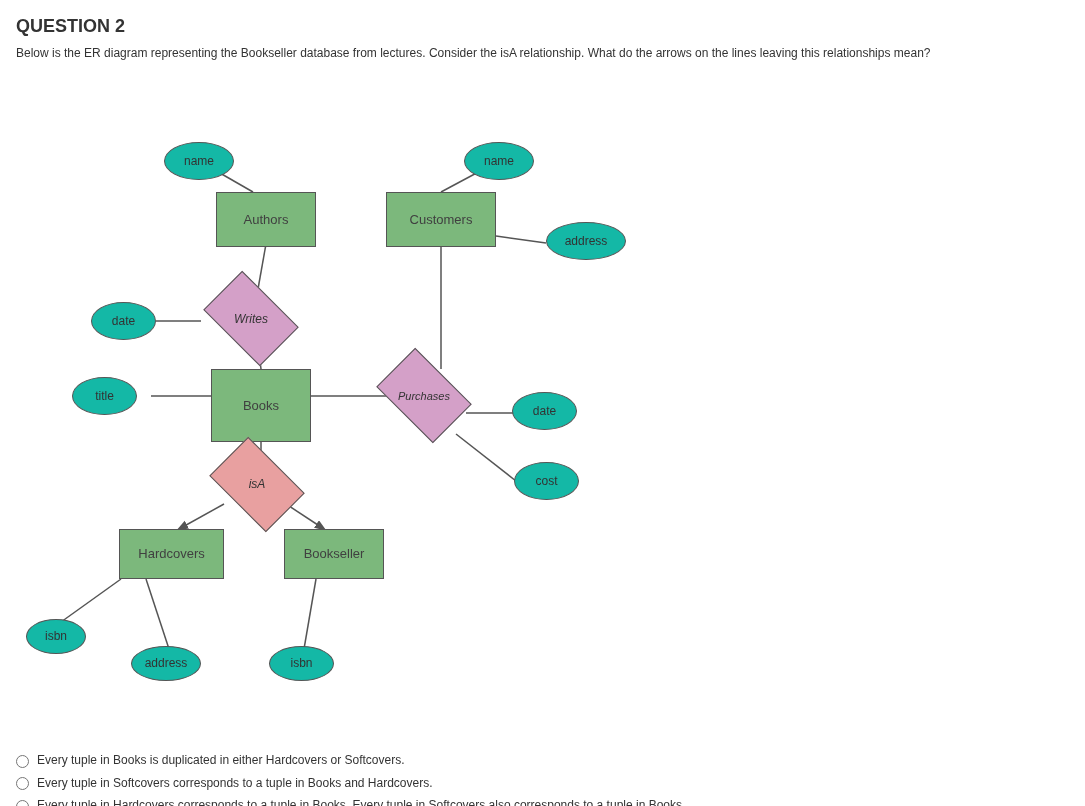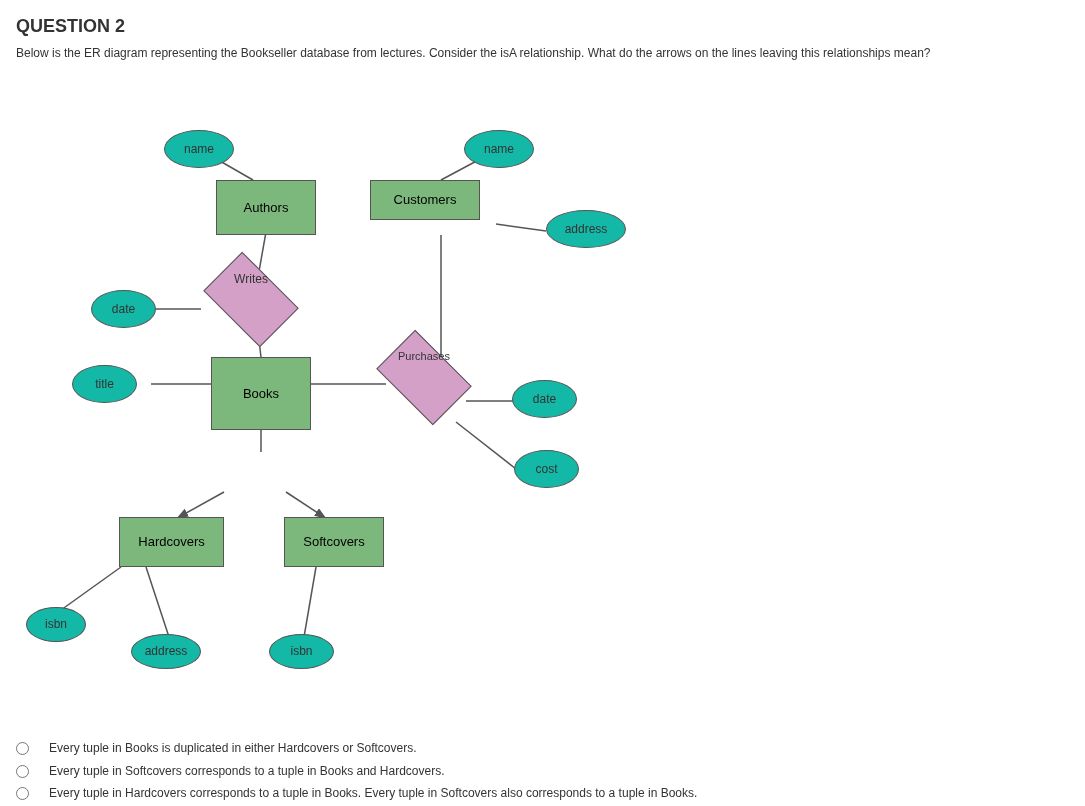--- a/index.html
+++ b/index.html
@@ -1,19 +1,19 @@
 <!DOCTYPE html>
 <html><head>
   <meta charset="utf-8">
   <style>
     * { box-sizing: border-box; margin: 0; padding: 0; }
     body { font-family: Arial, sans-serif; font-size: 13px; background: #fff; color: #333; padding: 16px; width: 1085px; min-height: 806px; }
     
     .question-title { font-weight: bold; font-size: 18px; margin-bottom: 8px; }
-    .question-desc { font-size: 12px; margin-bottom: 0; line-height: 1.4; }
+    .question-desc { font-size: 12px; margin-bottom: 12px; line-height: 1.4; }
     
     .diagram-container { position: relative; width: 100%; height: 670px; }
     
     
     .ellipse {
       position: absolute;
       border: 1.5px solid #555;
       border-radius: 50%;
       background: #14b8a6;
       display: flex; align-items: center; justify-content: center;
@@ -22,28 +22,28 @@
     }
     
     
     .entity-rect {
       position: absolute;
       background: #7cb87c;
       border: 1.5px solid #555;
       display: flex; align-items: center; justify-content: center;
       font-size: 13px;
       font-weight: normal;
-      color: #000000;
+      color: #404040;
       text-align: center;
     }
     
     
     .diamond-wrapper {
       position: absolute;
-      display: flex; align-items: flex-start; justify-content: center;
+      display: flex; align-items: center; justify-content: center; font-style: italic;
     }
     .diamond {
       width: 80px;
       height: 55px;
       transform: rotate(45deg);
       border: 1.5px solid #555;
     }
     .diamond.relationship { background: #d4a0c8; }
     .diamond.isa { background: #e8a0a0; }
     .diamond-label {
@@ -56,21 +56,21 @@
     
     .lines-svg {
       position: absolute;
       top: 0; left: 0;
       width: 100%; height: 100%;
       pointer-events: none;
     }
     
     
     .answers { margin-top: 8px; }
-    .answer-option { display: flex; align-items: flex-start; margin-bottom: 6px; gap: 20px; font-size: 12px; line-height: 1.4; }
+    .answer-option { display: flex; align-items: center; margin-bottom: 6px; gap: 8px; font-size: 12px; line-height: 1.4; }
     .answer-option input[type=radio] { margin-top: 2px; flex-shrink: 0; }
   </style>
 </head>
 <body>
 
 <div class="question-title">QUESTION 2</div>
 <div class="question-desc">Below is the ER diagram representing the Bookseller database from lectures. Consider the isA relationship. What do the arrows on the lines leaving this relationships mean?</div>
 
 <div class="diagram-container">
 
@@ -154,46 +154,50 @@
   </div>
 
   <div class="ellipse" style="left:253px; top:572px; width:65px; height:35px;">
     <span>isbn</span>
   </div>
 
   <div class="entity-rect" style="left:200px; top:118px; width:100px; height:55px;">
     <span>Authors</span>
   </div>
 
-  <div class="entity-rect" style="left:354px; top:118px; width:110px; height:40px;">
+  <div class="entity-rect" style="left:370px; top:118px; width:110px; height:55px;">
     <span>Customers</span>
   </div>
 
   <div class="entity-rect" style="left:195px; top:295px; width:100px; height:73px; background:#7cb87c;">
     <span>Books</span>
   </div>
 
   <div class="entity-rect" style="left:103px; top:455px; width:105px; height:50px;">
     <span>Hardcovers</span>
   </div>
 
   <div class="entity-rect" style="left:268px; top:455px; width:100px; height:50px;">
-    <span>Softcovers</span>
+    <span>Bookseller</span>
   </div>
 
   <div class="diamond-wrapper" style="left:185px; top:210px; width:100px; height:70px;">
     <div class="diamond relationship"></div>
     <span class="diamond-label">Writes</span>
   </div>
 
   <div class="diamond-wrapper" style="left:363px; top:288px; width:90px; height:68px;">
     <div class="diamond relationship"></div>
     <span class="diamond-label" style="font-size:11px;">Purchases</span>
   </div>
 
+  <div class="diamond-wrapper" style="left:196px; top:378px; width:90px; height:65px;">
+    <div class="diamond isa"></div>
+    <span class="diamond-label">isA</span>
+  </div>
 
 </div>
 
 <div class="answers">
   <div class="answer-option">
     <input type="radio" name="q2" style="">
     <span>Every tuple in Books is duplicated in either Hardcovers or Softcovers.</span>
   </div>
   <div class="answer-option">
     <input type="radio" name="q2" style="">

